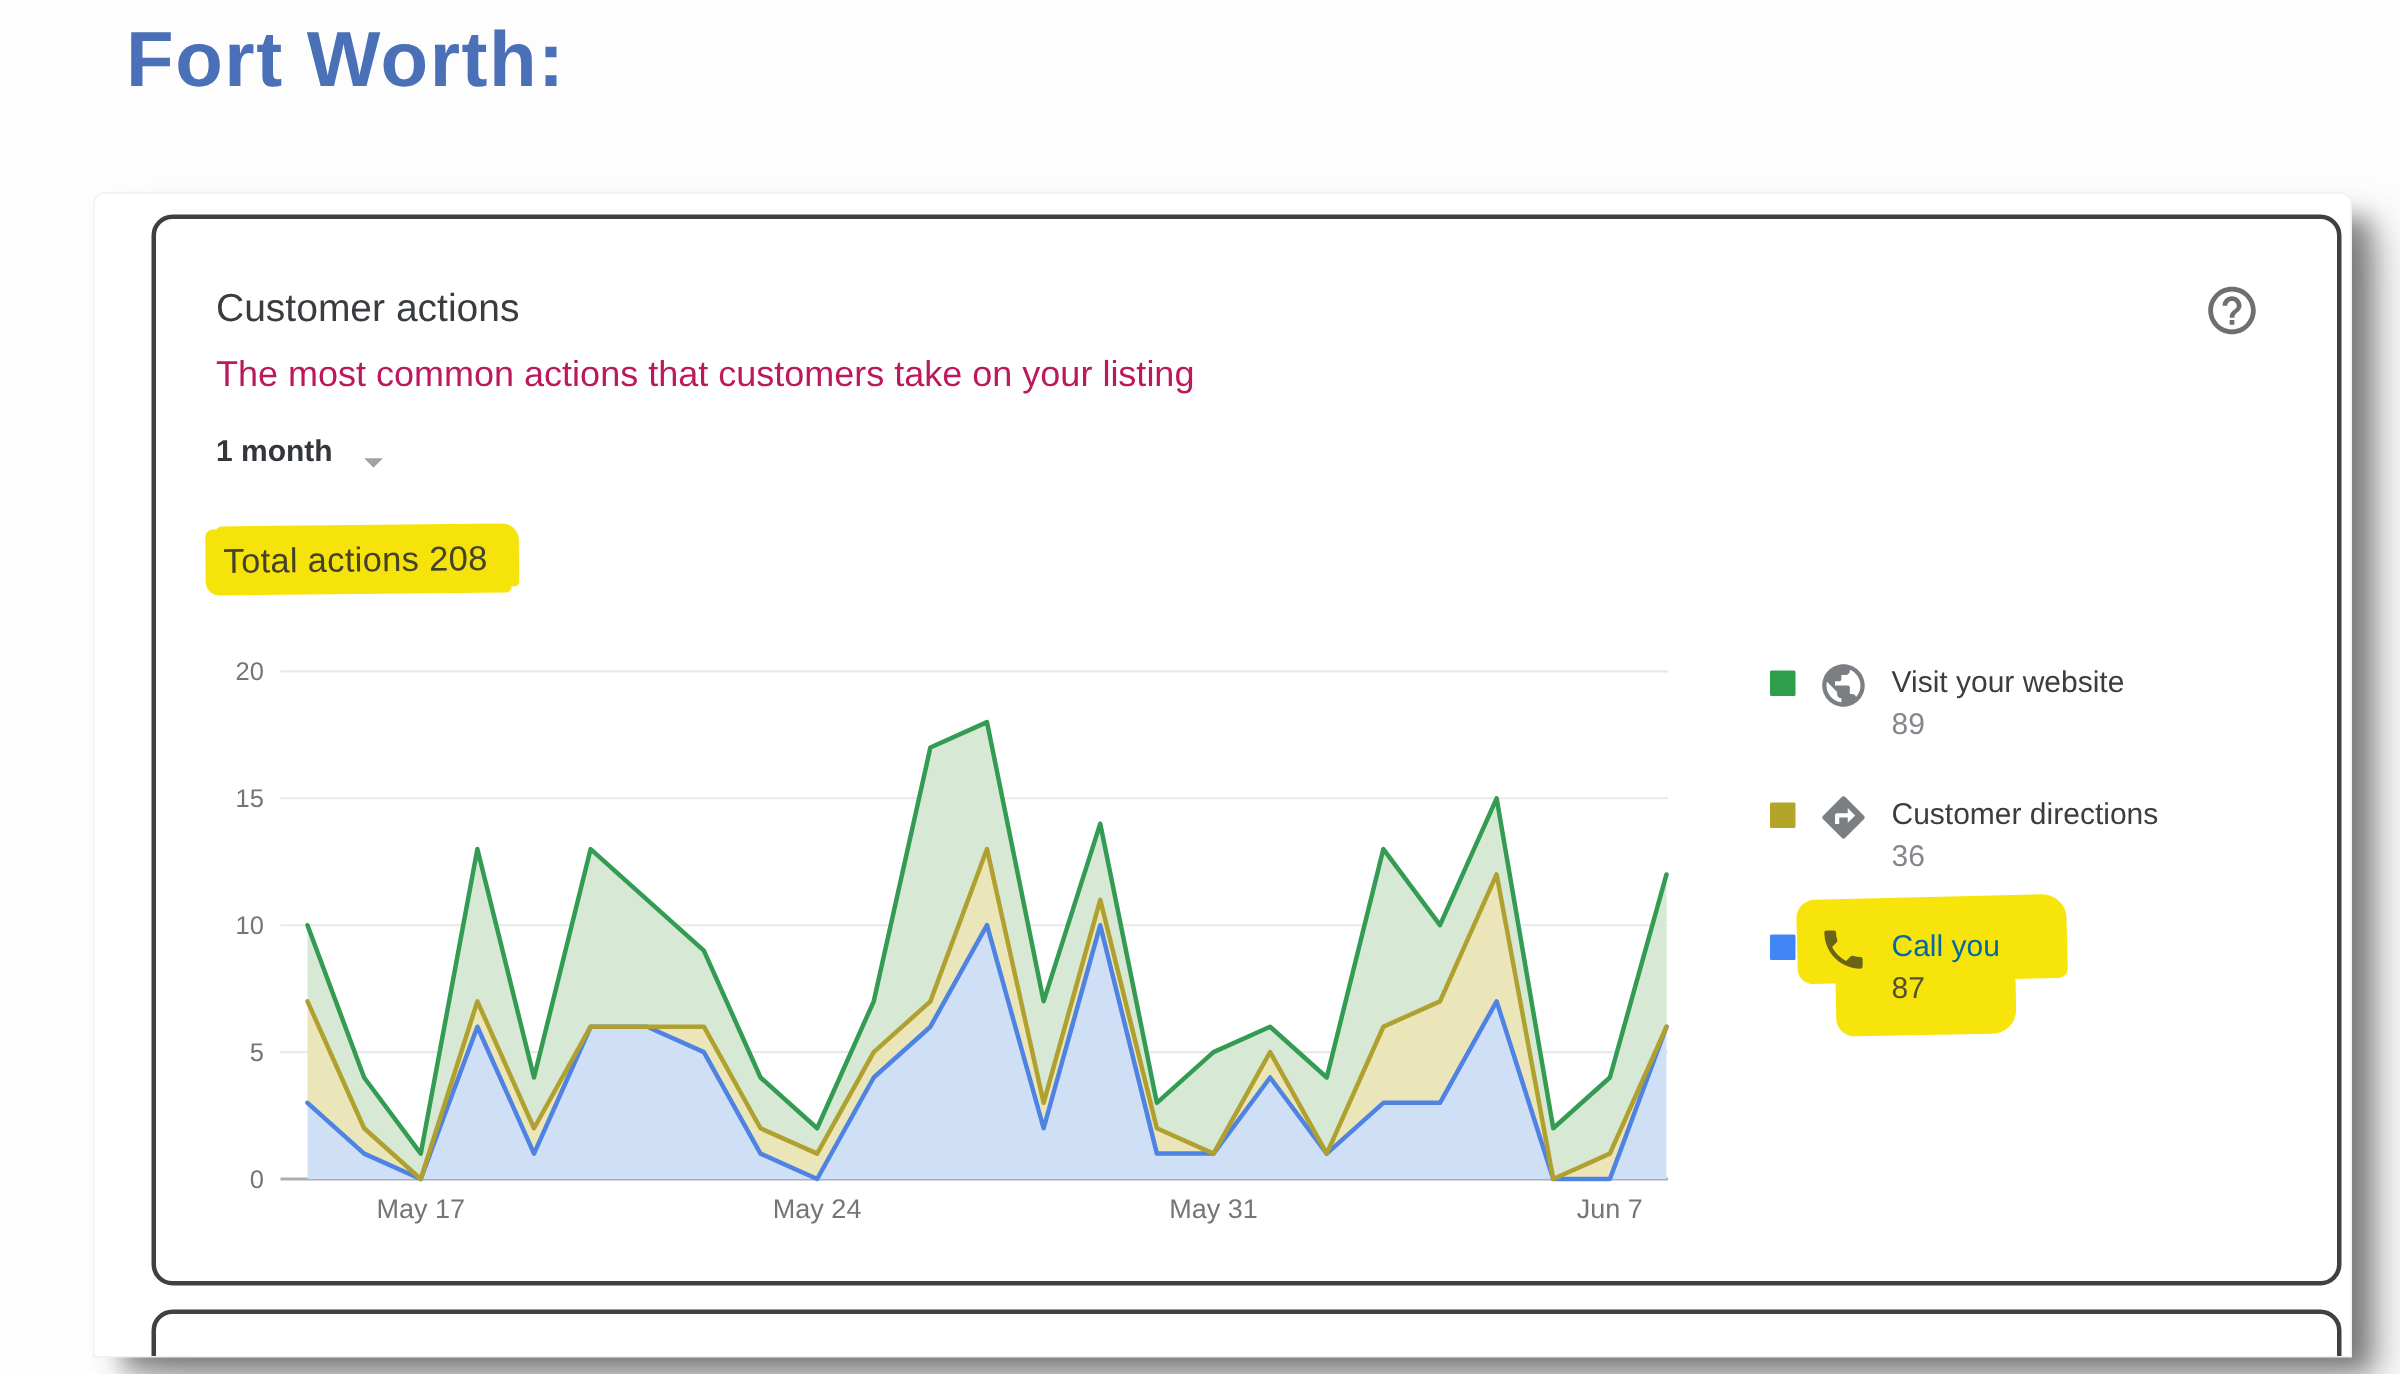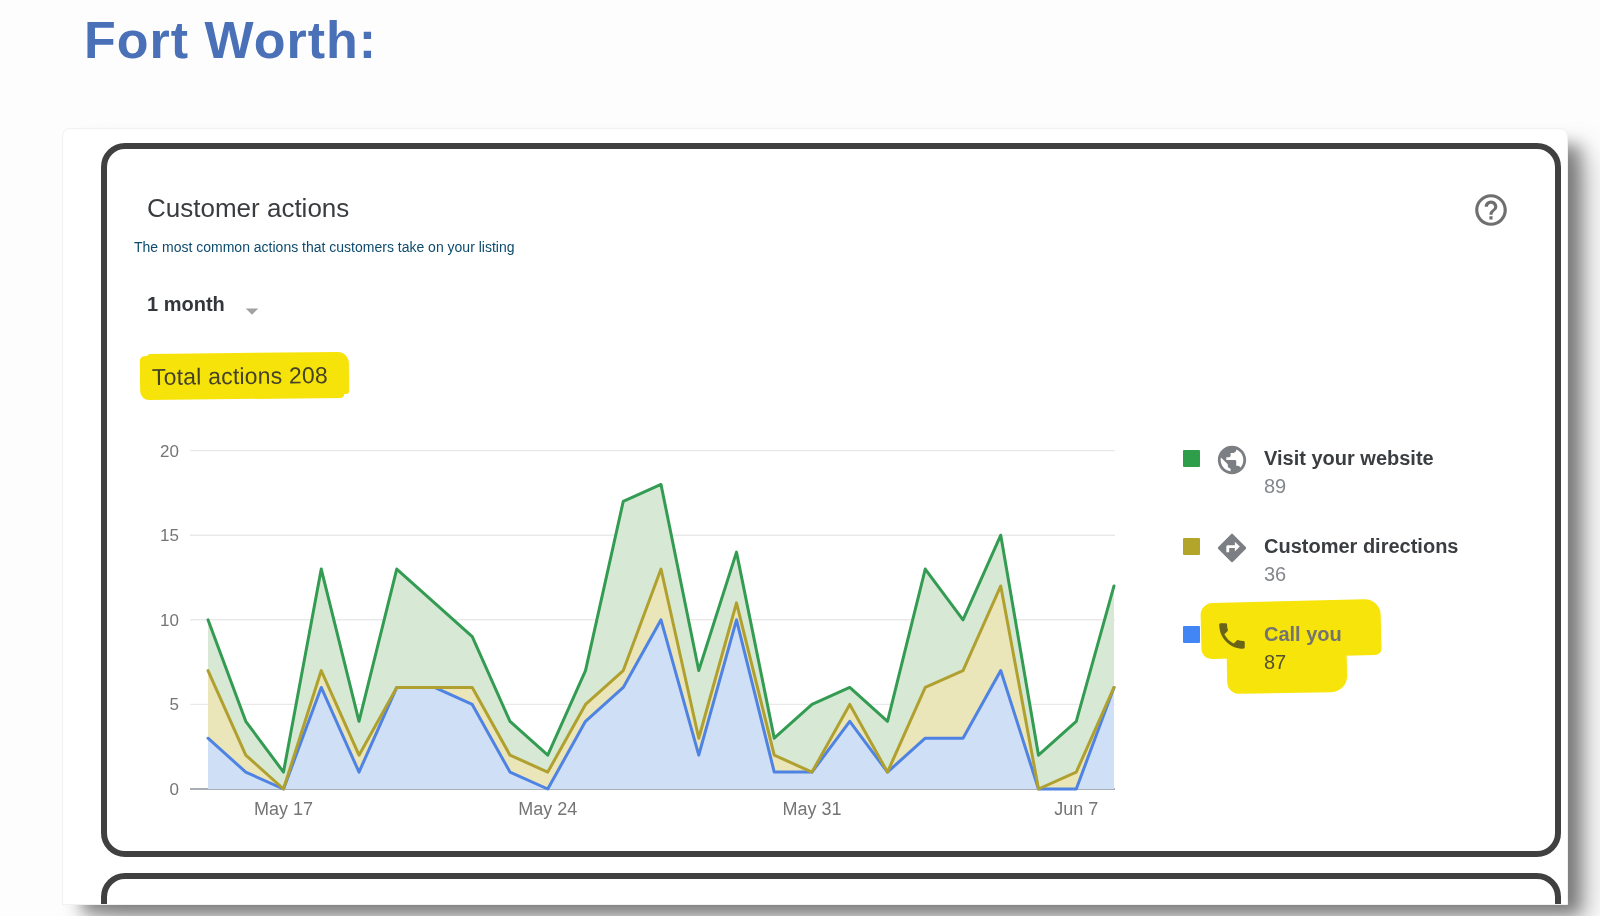--- a/index.html
+++ b/index.html
@@ -15,31 +15,31 @@
     color:#4a70b8;
   }
   .panel{
     position:absolute;left:62px;top:128px;width:1506px;height:777px;
     background:#ffffff;border:1px solid #f1f1f1;border-radius:8px 8px 0 0;
     box-shadow:16px 13px 16px -4px rgba(45,45,45,0.5), 26px 20px 30px -6px rgba(90,90,90,0.35);
     overflow:hidden;
   }
   .card{
     position:absolute;background:#ffffff;
-    border:6px solid #404040;border-radius:24px;
+    border:3px solid #404040;border-radius:14px;
   }
   .card-1{left:38px;top:14px;width:1460px;height:714px;}
   .card-2{left:38px;top:744px;width:1460px;height:80px;}
   .card-title{
     position:absolute;left:40px;top:44px;
     font-size:26px;color:#3a3d40;
   }
   .card-subtitle{
-    position:absolute;left:27px;top:90px;
-    font-size:14px;color:#0c4a6e;
+    position:absolute;left:40px;top:90px;
+    font-size:24px;color:#be185d;
   }
   .help-btn{
     position:absolute;left:1364px;top:42px;width:40px;height:40px;
     border:none;background:transparent;padding:0;cursor:pointer;color:#6f6f6f;
   }
   .period{
     position:absolute;left:40px;top:144px;height:30px;
     display:flex;align-items:flex-start;gap:12px;
     background:transparent;border:none;padding:0;cursor:pointer;
   }
@@ -65,24 +65,24 @@
     position:absolute;left:1120px;top:502px;width:120px;height:42px;
     background:#f6e40b;border-radius:6px 8px 16px 12px;transform:rotate(-1deg);
   }
   .legend{
     position:absolute;left:1076px;top:296px;
     display:flex;flex-direction:column;gap:32px;
   }
   .legend-item{display:flex;align-items:flex-start;gap:15px;position:relative;cursor:pointer;}
   .swatch{width:17px;height:17px;margin-top:5px;border-radius:1px;flex:0 0 auto;}
   .legend-icon{width:34px;height:34px;color:#7b7f83;flex:0 0 auto;margin-top:-2px;}
-  .legend-label{font-size:20px;color:#3a3e41;line-height:26px;font-weight:bold;}
+  .legend-label{font-size:20px;color:#3a3e41;line-height:26px;}
   .legend-value{font-size:20px;color:#84888c;line-height:30px;}
   .legend-item.highlighted .legend-icon{color:#6a6418;}
-  .legend-item.highlighted .legend-label{color:#737373;}
+  .legend-item.highlighted .legend-label{color:#0369a1;}
   .legend-item.highlighted .legend-value{color:#55512e;}
 </style>
 </head>
 <body>
 
 <div class="page-title" data-name="page-title">Fort Worth:</div>
 
 <div class="panel" data-name="screenshot-panel">
 
   <div class="card card-1" data-name="customer-actions-card">

